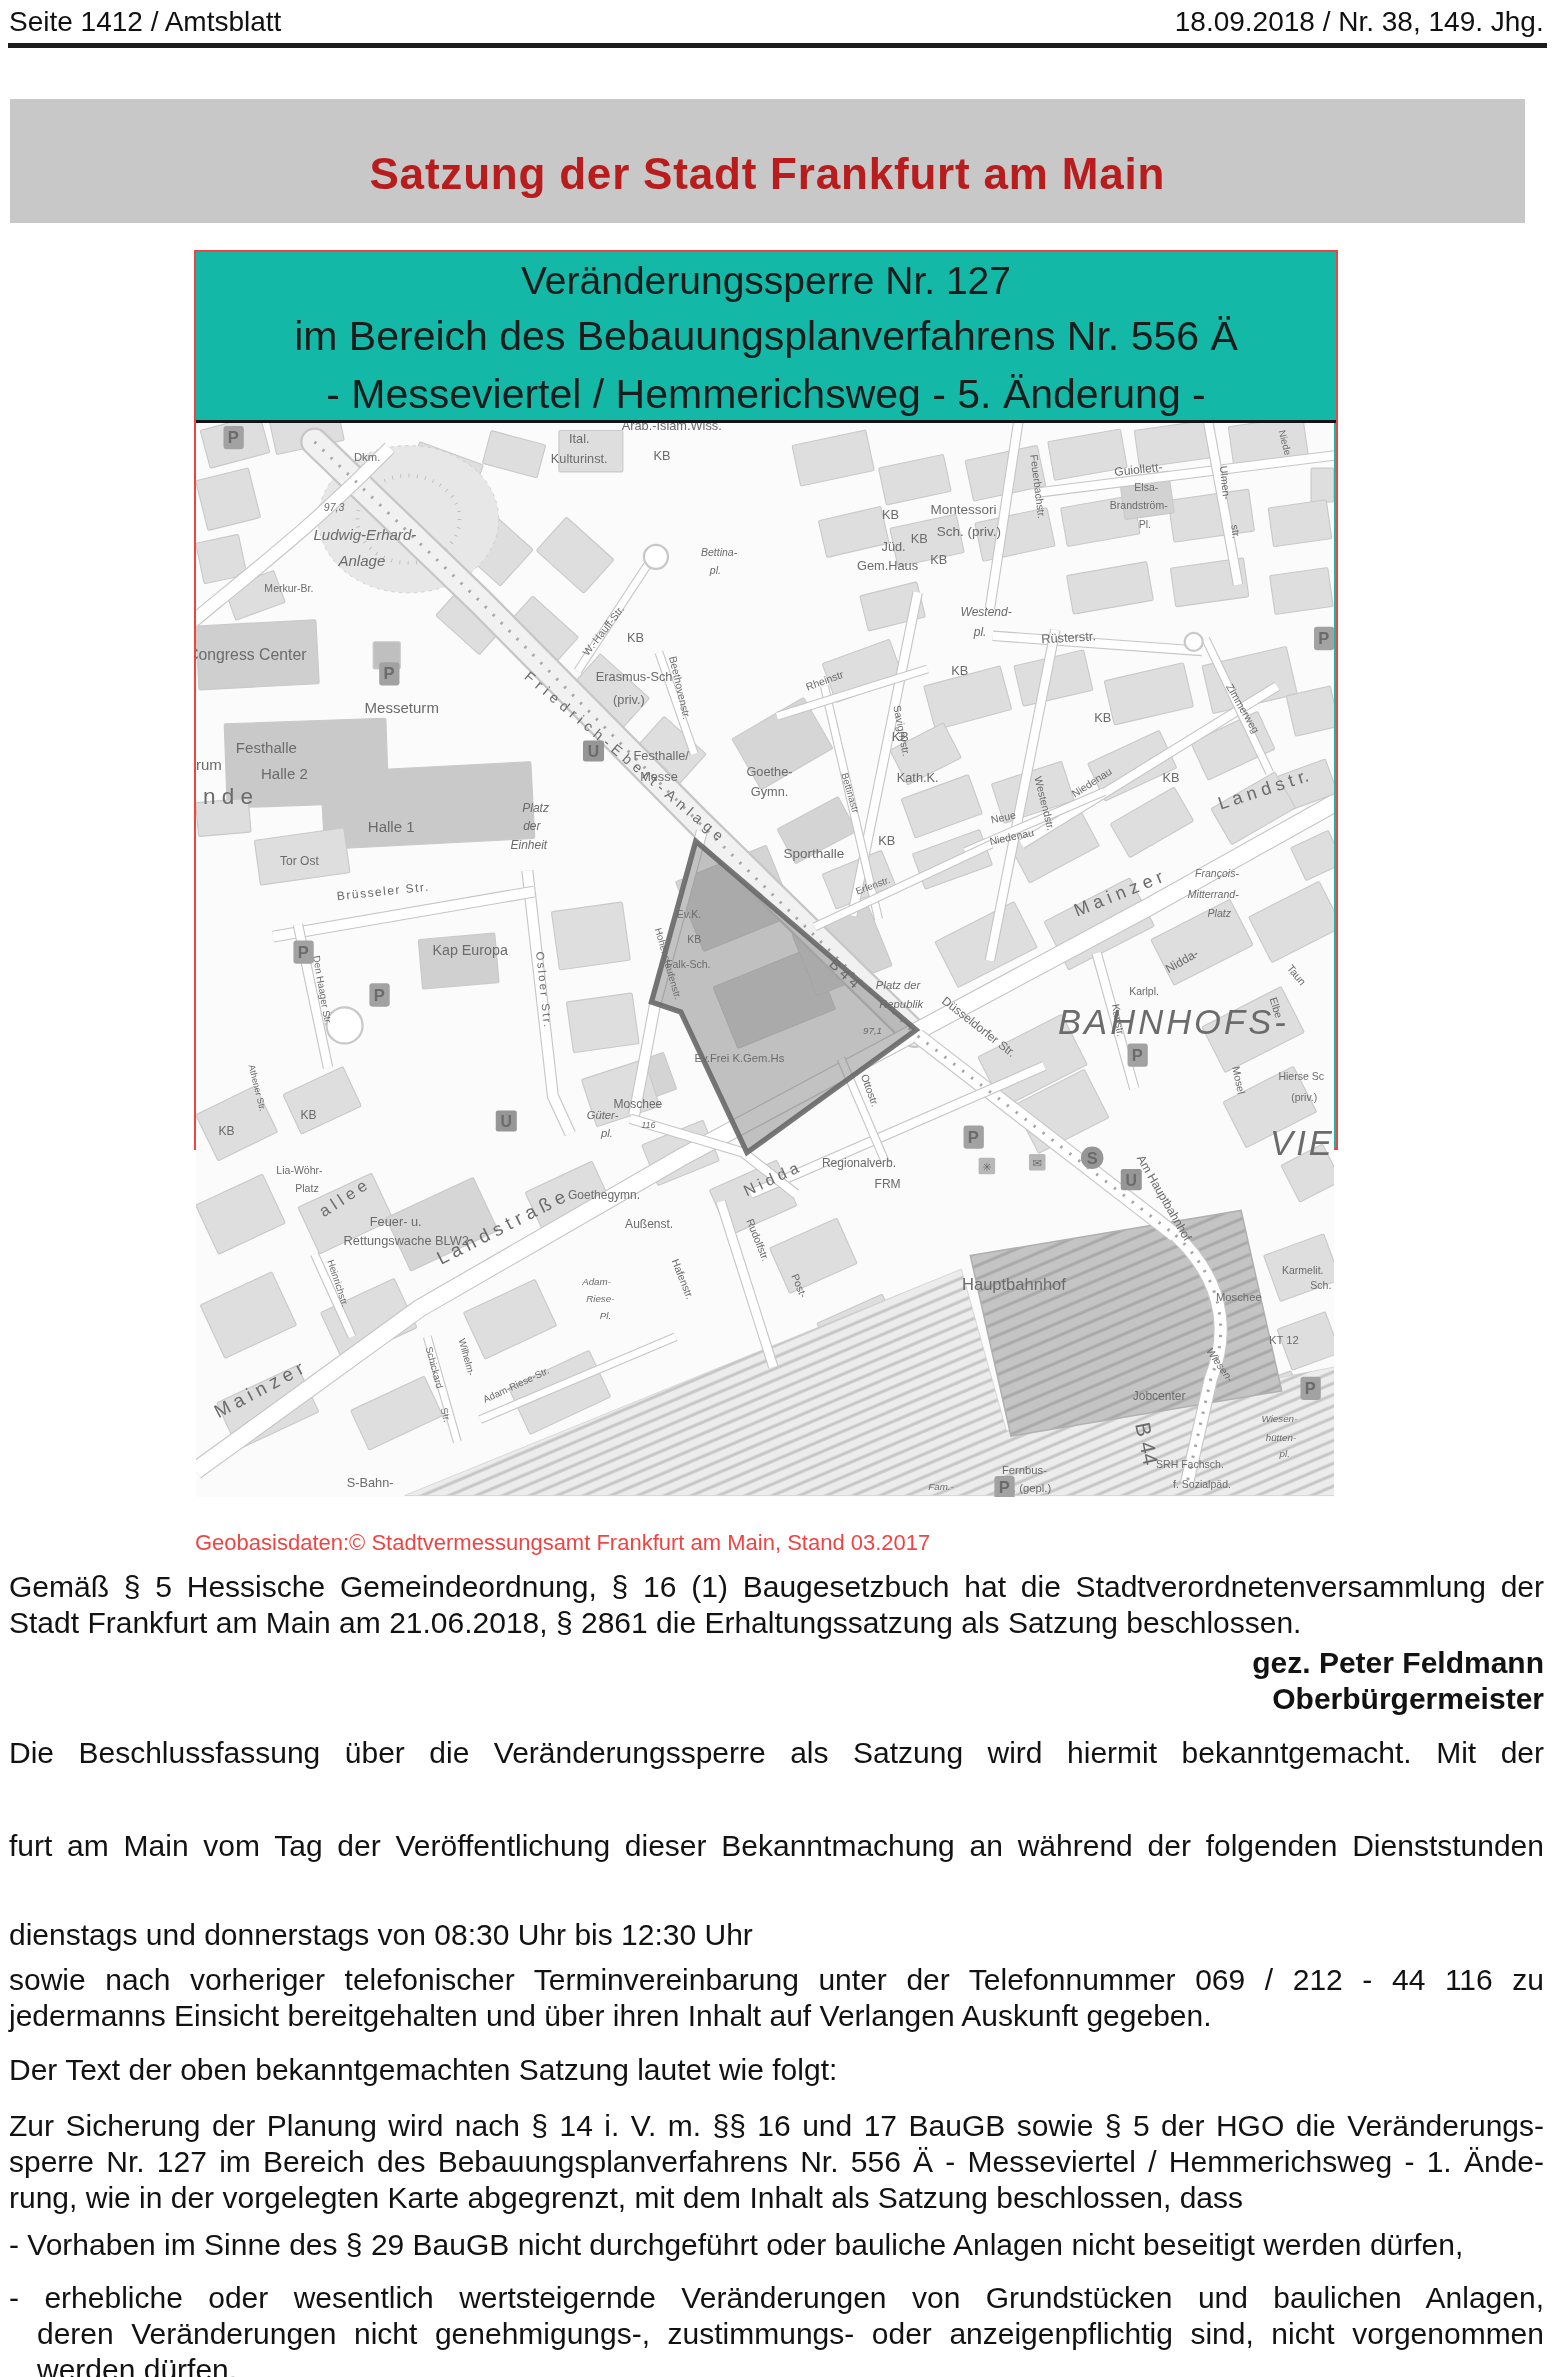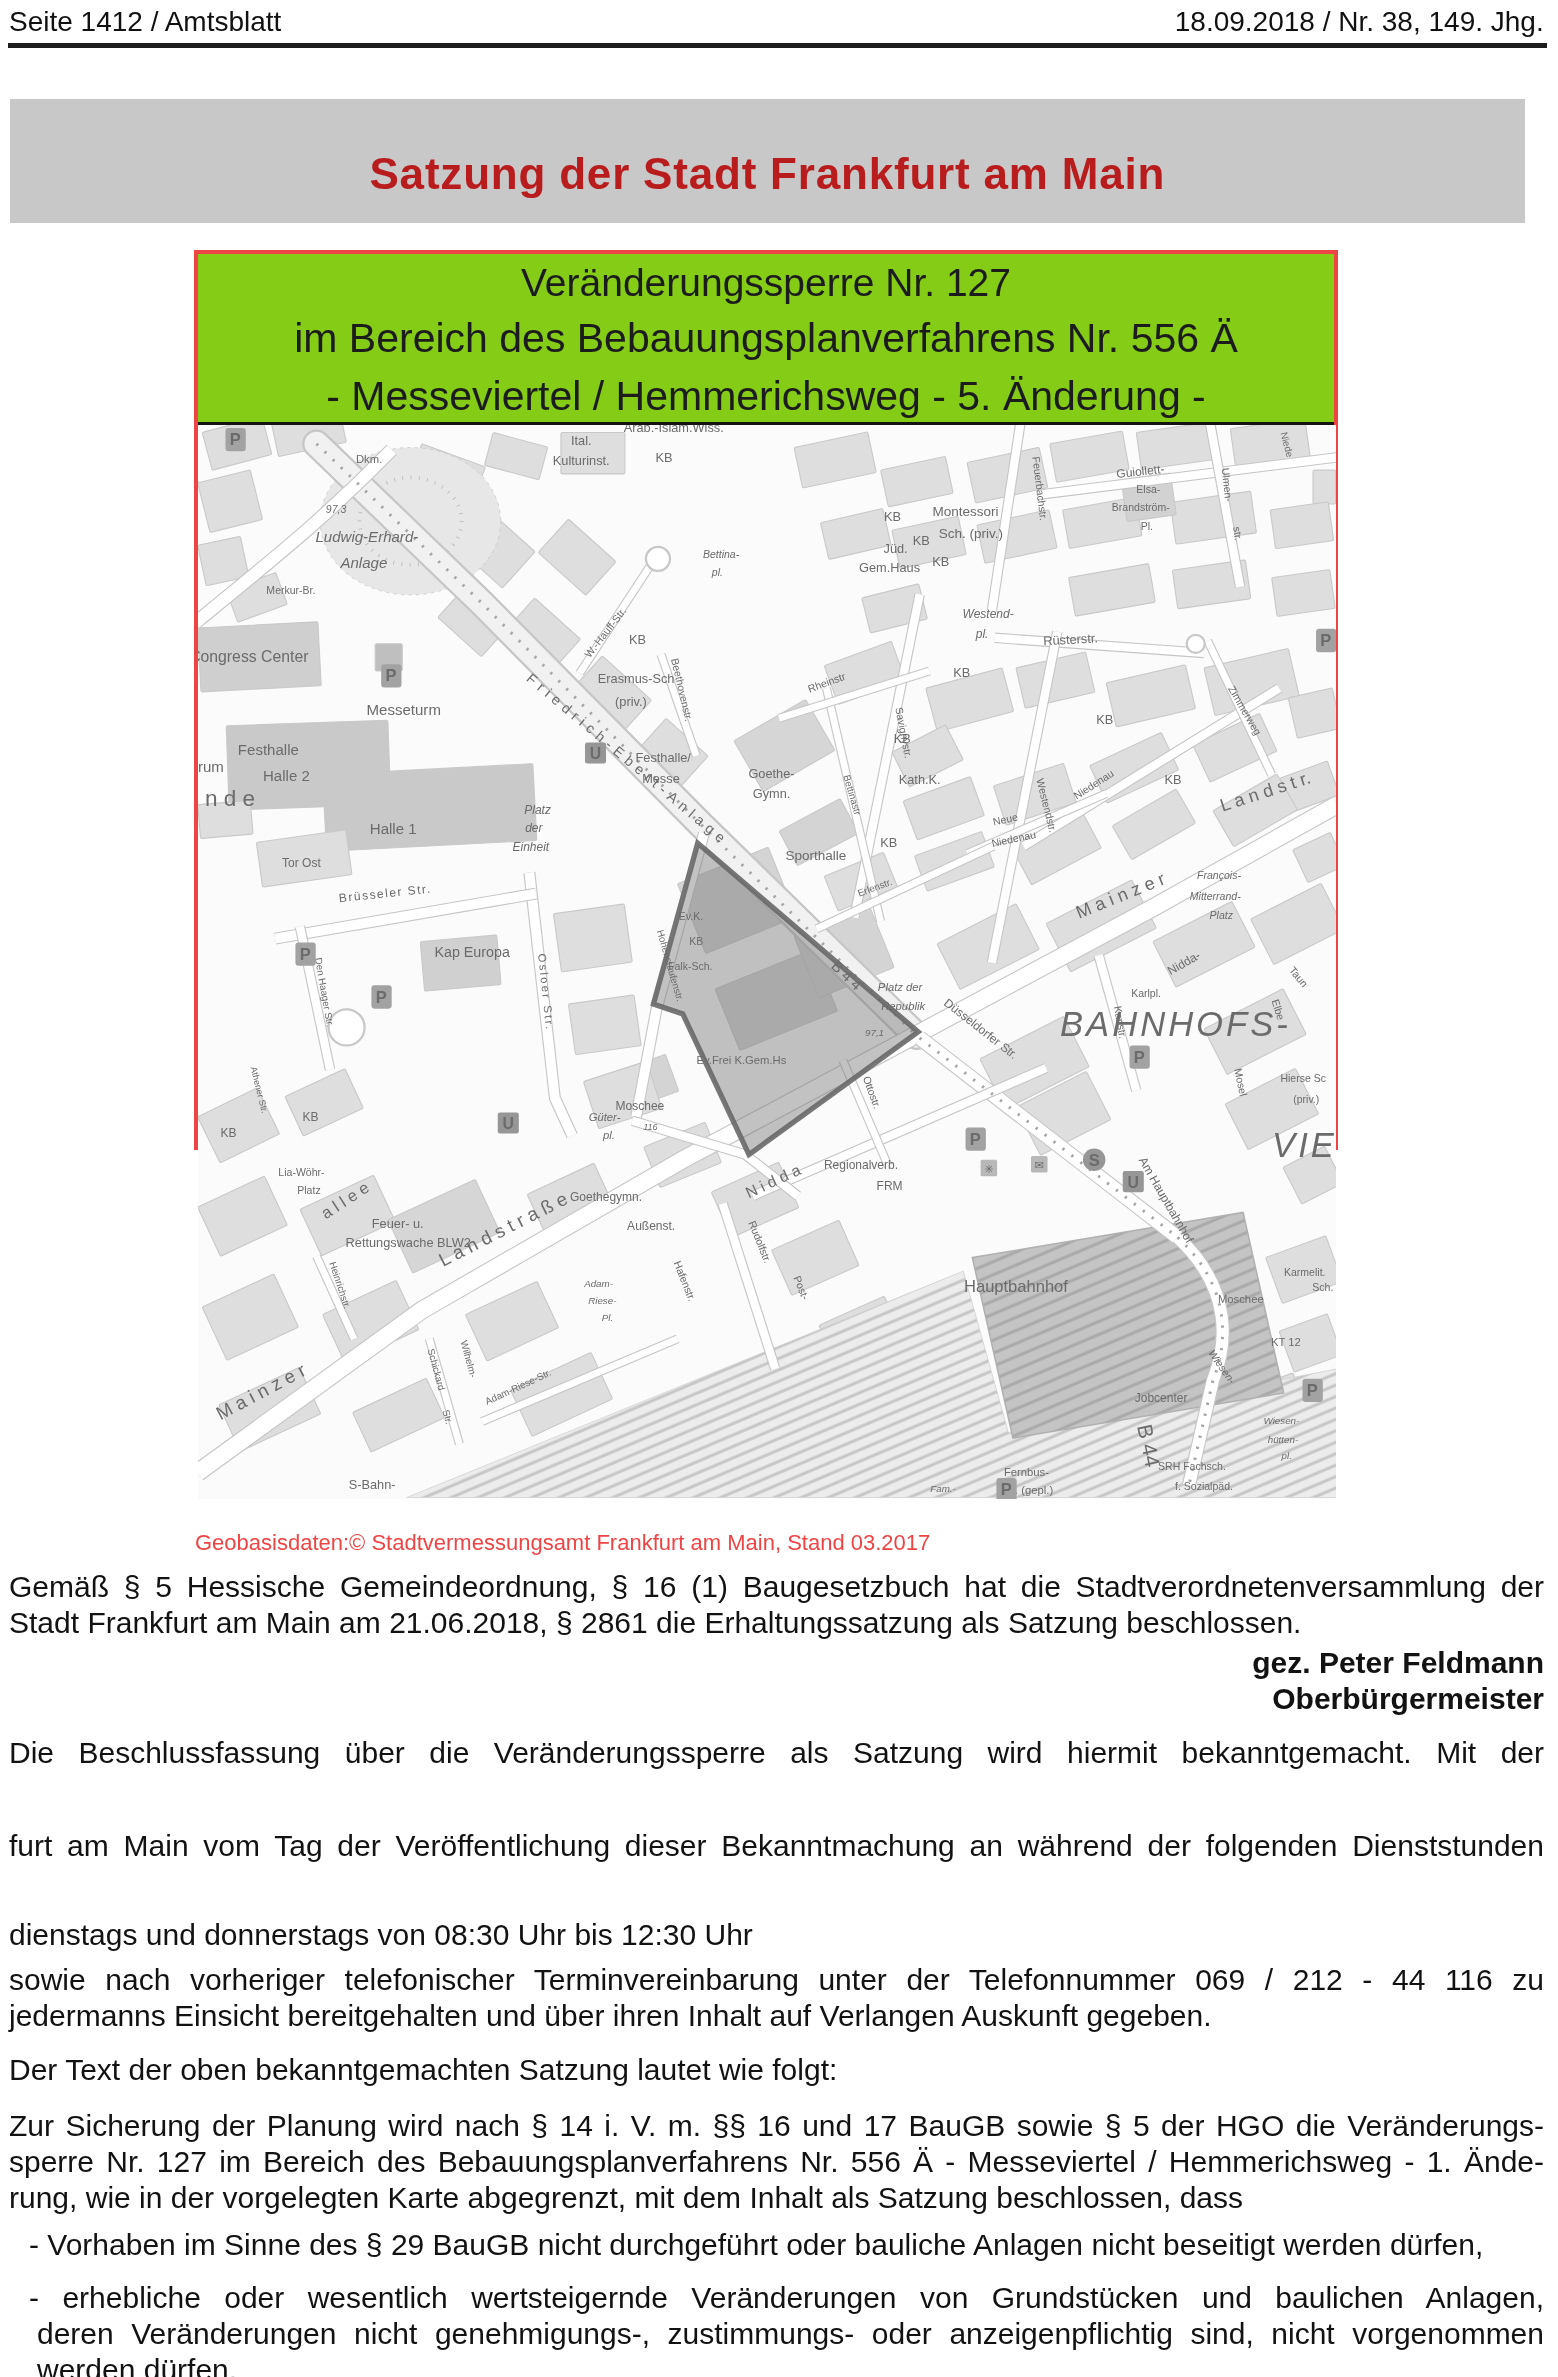--- a/index.html
+++ b/index.html
@@ -10,35 +10,35 @@
   
   #hdr-left{position:absolute;left:9px;top:6px;font-size:28px;}
   #hdr-right{position:absolute;right:14.3px;top:6px;font-size:28px;}
   #hdr-rule{position:absolute;left:7.5px;top:43px;width:1539px;height:4.5px;background:#1d1d1d;}
   
   #banner{position:absolute;left:9.8px;top:99px;width:1515px;height:124px;background:#c8c8c8;}
   #banner-title{position:absolute;left:9.8px;top:149px;width:1515px;text-align:center;
     font-size:44px;font-weight:bold;color:#b91c1c;letter-spacing:0.8px;}
   
   #notice-box{position:absolute;left:194px;top:250px;width:1144px;height:900px;
-    border:4px solid #ef4444;box-sizing:border-box;background:#84cc16;}
+    border:2px solid #ef4444;box-sizing:border-box;background:#14b8a6;}
   #notice-title{height:171px;border-bottom:3px solid #141414;text-align:center;
     display:flex;flex-direction:column;justify-content:center;gap:10.5px;padding-top:4.5px;box-sizing:border-box;}
   .nt1{font-size:39px;color:#1c1c1c;}
   .nt2{font-size:41px;color:#1c1c1c;}
   
   #map-wrap{position:relative;width:1138px;height:1074px;overflow:hidden;background:#fbfbfb;}
   #map-caption{position:absolute;left:195px;top:1530px;font-size:22px;color:#ef4444;}
   
   .para{position:absolute;left:9px;width:1535px;font-size:30px;line-height:36px;color:#121212;}
   .para.sig{text-align:right;font-weight:bold;}
   .line{min-height:36px;}
   .line.j{text-align:justify;text-align-last:justify;}
   .para.list .line{padding-left:28px;}
-  .para.list .line.first{padding-left:0;margin-left:20px;}
+  .para.list .line.first{padding-left:0;}
   svg text{fill:#6b6b6b;}
 </style>
 </head>
 <body>
 
 <div id="page">
 
   <div id="hdr-left">Seite 1412 / Amtsblatt</div>
   <div id="hdr-right">18.09.2018 / Nr. 38, 149. Jhg.</div>
   <div id="hdr-rule"></div>

